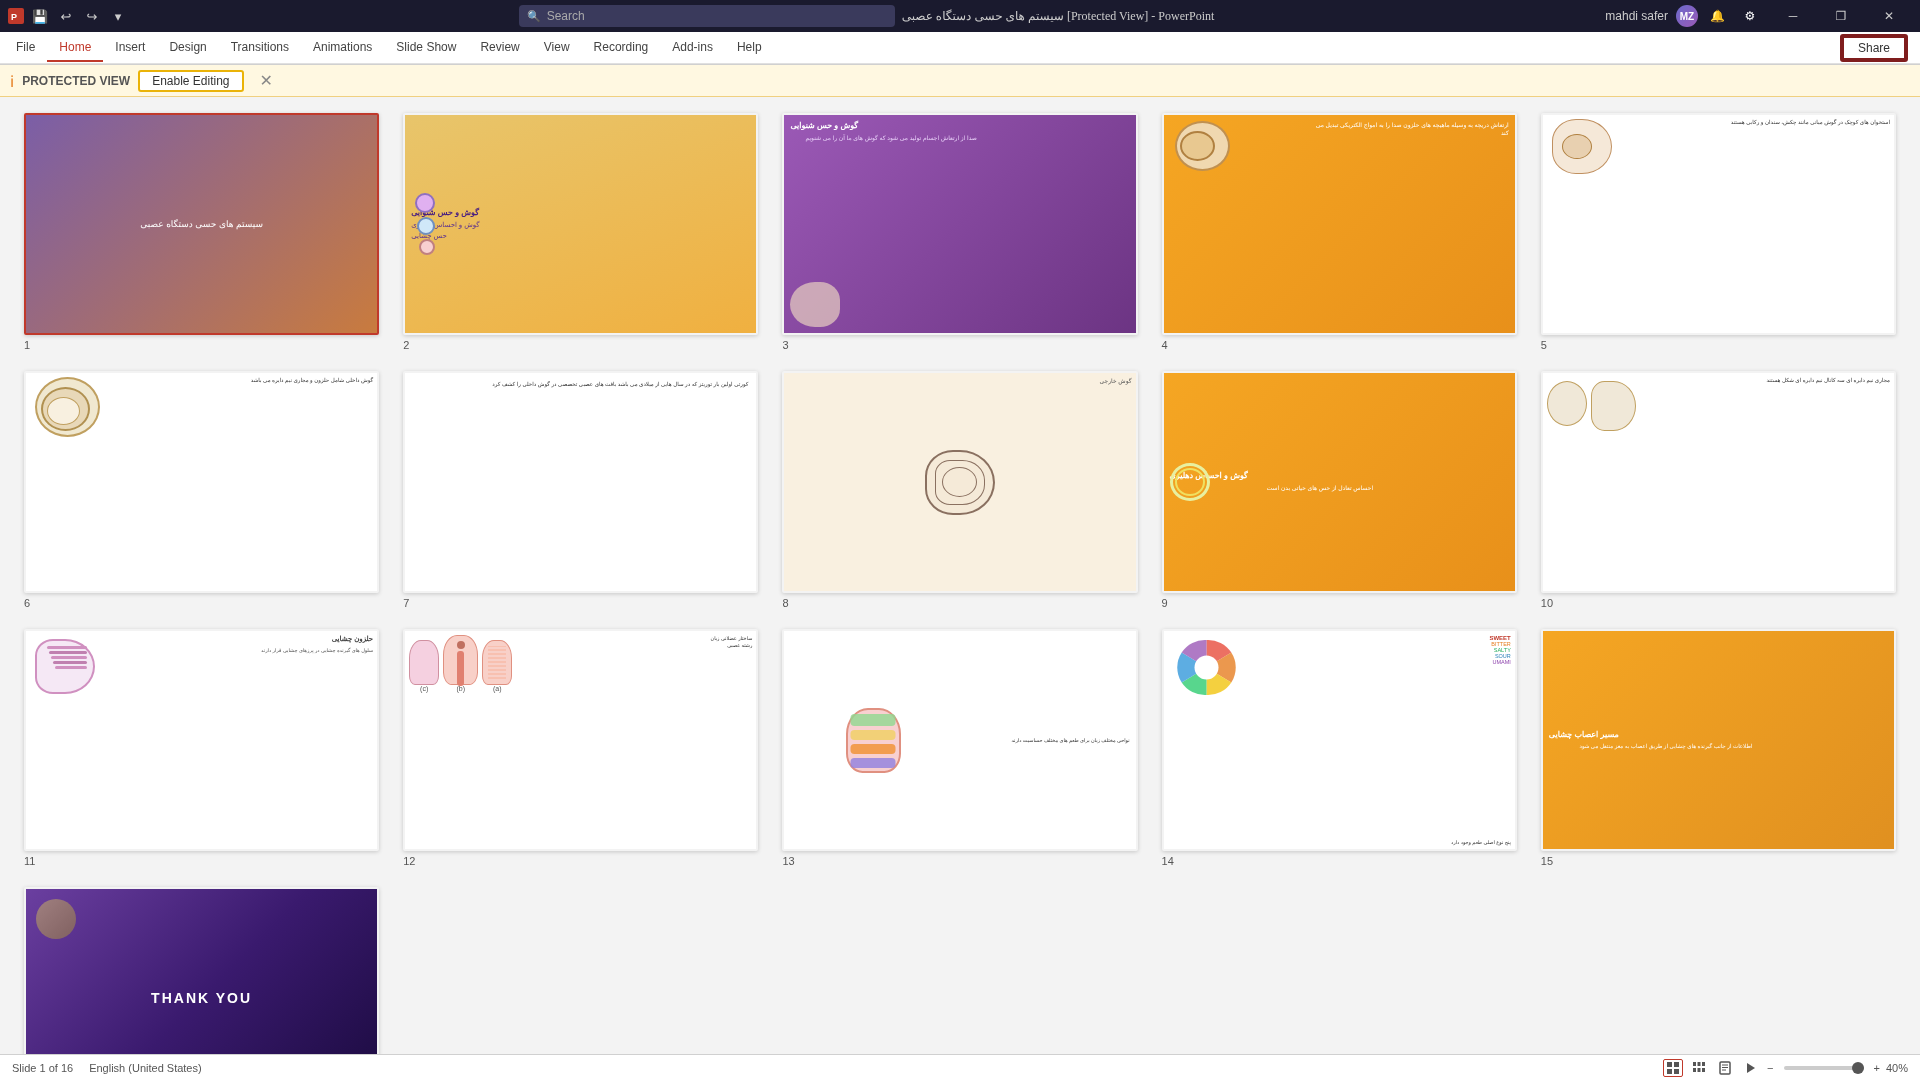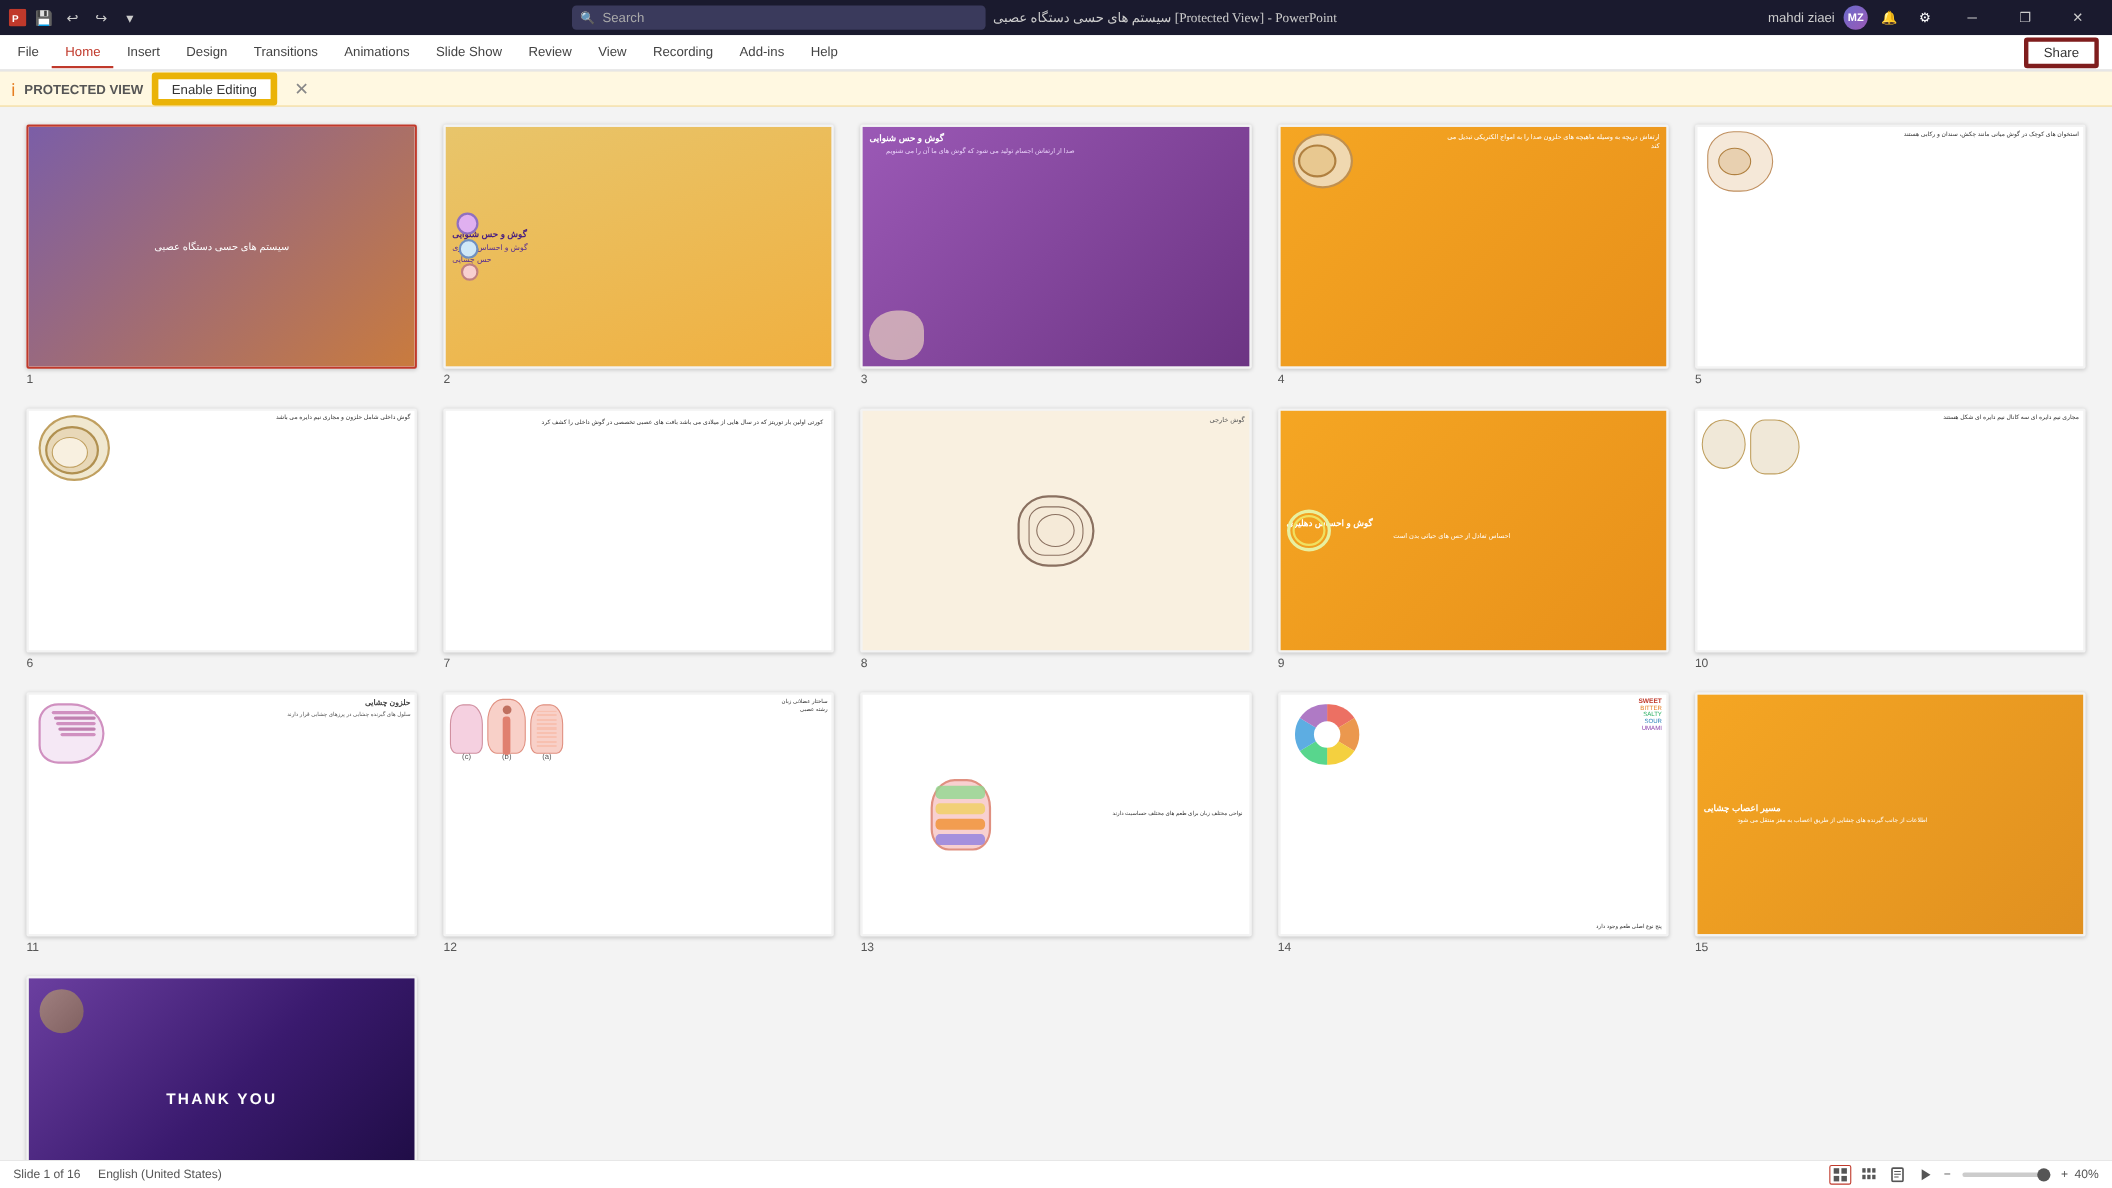--- a/index.html
+++ b/index.html
@@ -41,21 +41,21 @@
 
     
     .protected-bar {
       background: #fff8e1; border-bottom: 1px solid #f0d080; height: 32px;
       display: flex; align-items: center; padding: 0 10px; gap: 8px; flex-shrink: 0;
     }
     .prot-icon { color: #e67e22; font-size: 16px; }
     .prot-label { font-size: 12px; font-weight: bold; color: #555; }
     .prot-text { font-size: 12px; color: #555; flex: 1; }
     .enable-btn {
-      background: #fff; border: 6px solid #eab308; border-radius: 3px;
+      background: #fff; border: 2px solid #eab308; border-radius: 3px;
       padding: 2px 12px; font-size: 12px; cursor: pointer; color: #333;
     }
     .prot-close { font-size: 16px; cursor: pointer; color: #888; margin-left: 8px; }
 
     
     .main-area {
       flex: 1; display: flex; flex-direction: column; overflow: hidden; background: #f3f3f3;
     }
 
     
@@ -134,21 +134,21 @@
   </div>
   <div class="title-bar-center">
     <div class="search-box">
       <span style="color:#aaa;font-size:11px;">🔍</span>
       <input type="text" placeholder="Search" style="">
     </div>
     &nbsp;&nbsp;
     <span style="font-size:12px;color:#ccc;font-family:Liberation Serif, serif;">سیستم های حسی دستگاه عصبی [Protected View] - PowerPoint</span>
   </div>
   <div class="title-bar-right">
-    <span style="font-size:12px;color:#ccc;">mahdi ziaei</span>
+    <span style="font-size:12px;color:#ccc;">mahdi safer</span>
     <div class="avatar">MZ</div>
     <div style="width:24px;height:20px;display:flex;align-items:center;justify-content:center;cursor:pointer;">🔔</div>
     <div style="width:24px;height:20px;display:flex;align-items:center;justify-content:center;cursor:pointer;">⚙</div>
     <div class="window-controls">
       <div class="win-btn">─</div>
       <div class="win-btn">❐</div>
       <div class="win-btn close">✕</div>
     </div>
   </div>
 </div>

